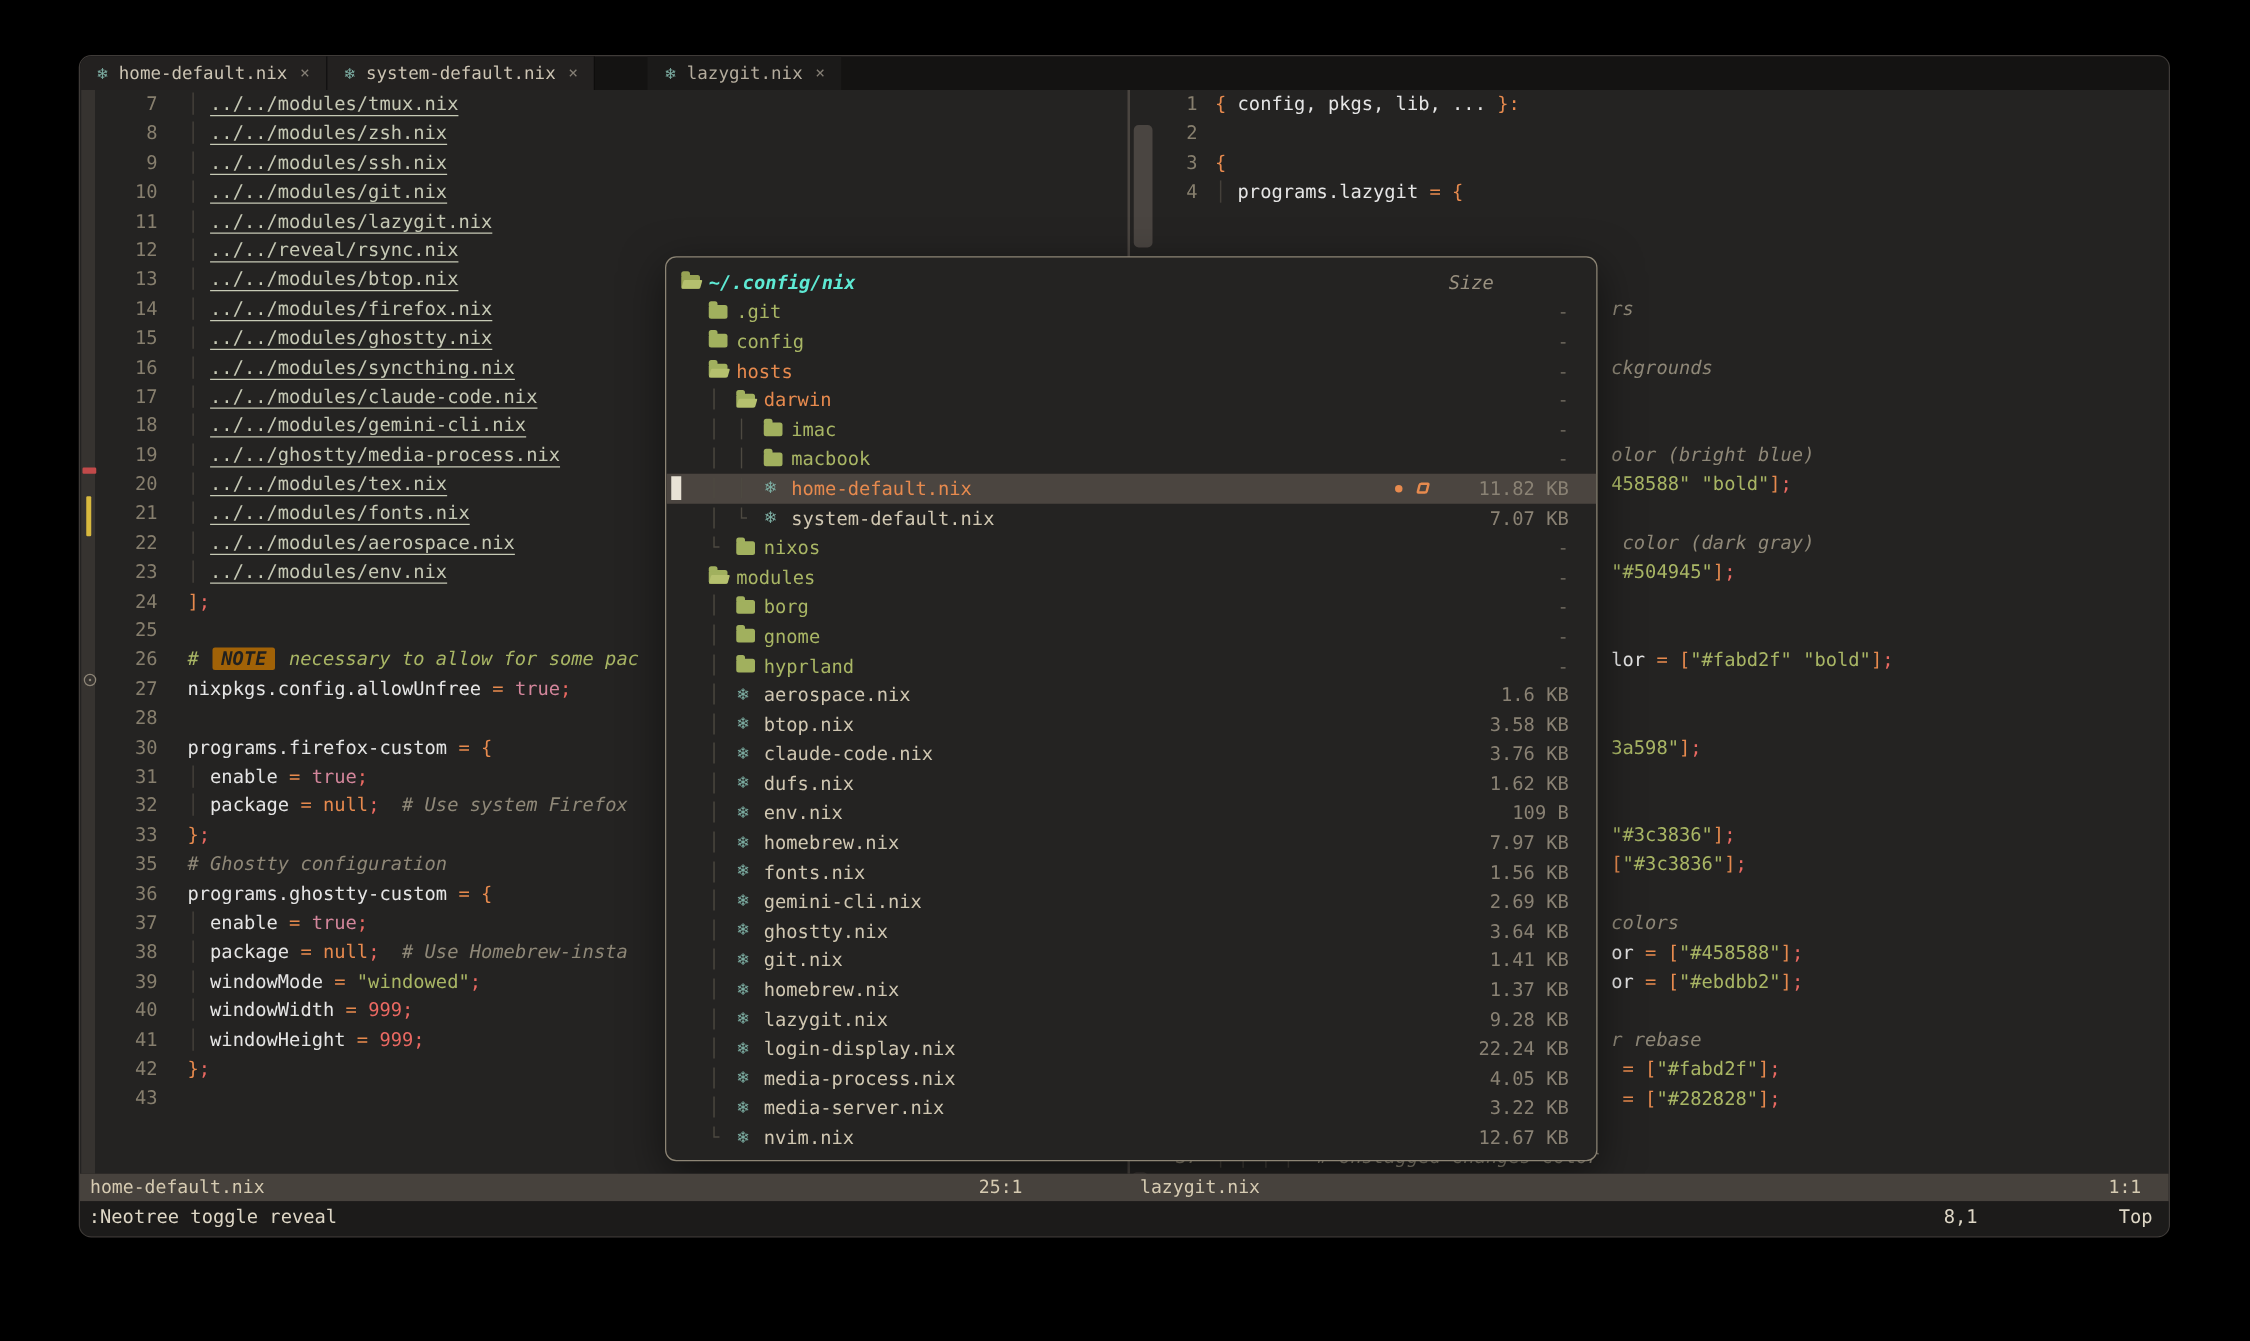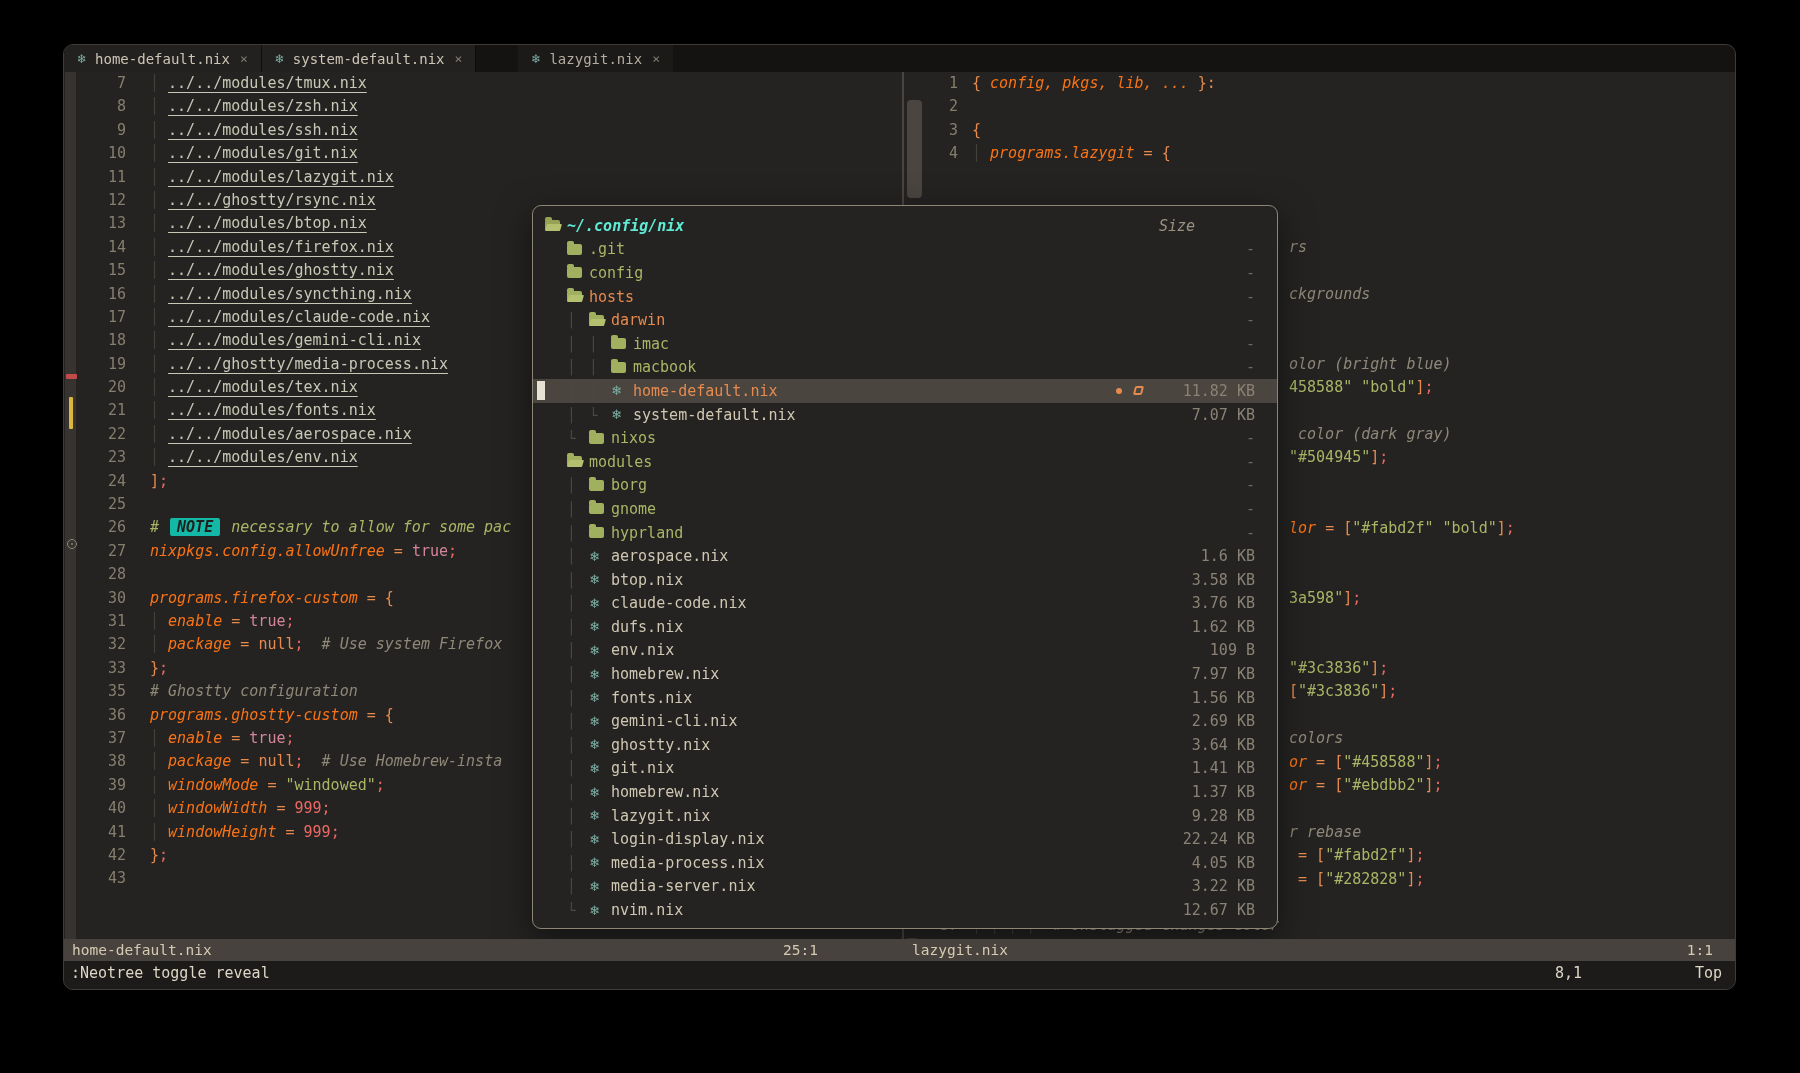--- a/index.html
+++ b/index.html
@@ -20,31 +20,31 @@
   .pane-right{position:absolute;left:840px;top:0;right:0;height:100%;overflow:hidden;}
   .divider{position:absolute;left:838px;top:0;width:2px;height:100%;background:#4a4540;}
   .line{height:23.4px;line-height:23.4px;font-size:15px;white-space:pre;display:flex;}
   .lnum{color:#877f6e;text-align:right;flex:none;}
   .pane-left .lnum{width:48px;margin-right:24px;}
   .pane-right .lnum{width:26px;margin-right:14px;}
   .pane-left .line{padding-left:14px;}
   .pane-right .line{padding-left:28px;}
   .code{white-space:pre;color:#cfc6b4;}
   
-  .tk-fg{color:#f97316;font-style:italic;}
+  .tk-fg{color:#e5e5e5;}
   .tk-com{color:#8f8878;font-style:italic;}
   .tk-green{color:#a9b665;}
   .tk-noteit{color:#a9b665;font-style:italic;}
   .tk-orange{color:#e78a4e;}
   .tk-red{color:#ea6962;}
   .tk-num{color:#ea6962;}
   .tk-purple{color:#d3869b;}
   .tk-guide{color:#44403a;}
   .tk-path{color:#c6c9b5;text-decoration:underline;text-underline-offset:4px;text-decoration-thickness:1px;}
-  .tk-chip{background:#14b8a6;color:#22211f;font-weight:bold;font-style:italic;padding:0 7px;border-radius:2px;margin:0 2px;}
+  .tk-chip{background:#a16207;color:#22211f;font-weight:bold;font-style:italic;padding:0 7px;border-radius:2px;margin:0 2px;}
   
   .lstrip{position:absolute;left:1px;top:0;width:11px;height:100%;background:#363330;}
   .mark-del{position:absolute;left:1px;top:302px;width:11px;height:5px;background:#c14a4a;border-radius:1px;}
   .mark-chg{position:absolute;left:4px;top:325px;width:4px;height:32px;background:#d8b93e;border-radius:1px;}
   .mark-cur{position:absolute;left:2px;top:467px;width:10px;height:10px;border:1.5px solid #8d8577;border-radius:50%;box-sizing:border-box;}
   .mark-cur::after{content:"";position:absolute;left:2.5px;top:2.5px;width:2px;height:2px;background:#8d8577;border-radius:50%;}
   
   .rthumb1{position:absolute;left:3px;top:28px;width:15px;height:98px;background:#4a4541;border-radius:4px;}
   .rthumb2{position:absolute;left:2px;top:866px;width:12px;height:26px;background:#45413c;border-radius:3px;}
   .frag{position:absolute;left:385px;font-size:15px;line-height:23.4px;white-space:pre;}
@@ -119,21 +119,21 @@
           <div class="mark-del"></div>
           <div class="mark-chg"></div>
           <div class="mark-cur"></div>
         </div>
         <div id="left-lines">
             <div class="line"><span class="lnum">7</span><span class="code"><span class="tk-guide">│ </span><span class="tk-path">../../modules/tmux.nix</span></span></div>
             <div class="line"><span class="lnum">8</span><span class="code"><span class="tk-guide">│ </span><span class="tk-path">../../modules/zsh.nix</span></span></div>
             <div class="line"><span class="lnum">9</span><span class="code"><span class="tk-guide">│ </span><span class="tk-path">../../modules/ssh.nix</span></span></div>
             <div class="line"><span class="lnum">10</span><span class="code"><span class="tk-guide">│ </span><span class="tk-path">../../modules/git.nix</span></span></div>
             <div class="line"><span class="lnum">11</span><span class="code"><span class="tk-guide">│ </span><span class="tk-path">../../modules/lazygit.nix</span></span></div>
-            <div class="line"><span class="lnum">12</span><span class="code"><span class="tk-guide">│ </span><span class="tk-path">../../ghostty/rsync.nix</span></span></div>
+            <div class="line"><span class="lnum">12</span><span class="code"><span class="tk-guide">│ </span><span class="tk-path">../../reveal/rsync.nix</span></span></div>
             <div class="line"><span class="lnum">13</span><span class="code"><span class="tk-guide">│ </span><span class="tk-path">../../modules/btop.nix</span></span></div>
             <div class="line"><span class="lnum">14</span><span class="code"><span class="tk-guide">│ </span><span class="tk-path">../../modules/firefox.nix</span></span></div>
             <div class="line"><span class="lnum">15</span><span class="code"><span class="tk-guide">│ </span><span class="tk-path">../../modules/ghostty.nix</span></span></div>
             <div class="line"><span class="lnum">16</span><span class="code"><span class="tk-guide">│ </span><span class="tk-path">../../modules/syncthing.nix</span></span></div>
             <div class="line"><span class="lnum">17</span><span class="code"><span class="tk-guide">│ </span><span class="tk-path">../../modules/claude-code.nix</span></span></div>
             <div class="line"><span class="lnum">18</span><span class="code"><span class="tk-guide">│ </span><span class="tk-path">../../modules/gemini-cli.nix</span></span></div>
             <div class="line"><span class="lnum">19</span><span class="code"><span class="tk-guide">│ </span><span class="tk-path">../../ghostty/media-process.nix</span></span></div>
             <div class="line"><span class="lnum">20</span><span class="code"><span class="tk-guide">│ </span><span class="tk-path">../../modules/tex.nix</span></span></div>
             <div class="line"><span class="lnum">21</span><span class="code"><span class="tk-guide">│ </span><span class="tk-path">../../modules/fonts.nix</span></span></div>
             <div class="line"><span class="lnum">22</span><span class="code"><span class="tk-guide">│ </span><span class="tk-path">../../modules/aerospace.nix</span></span></div>

